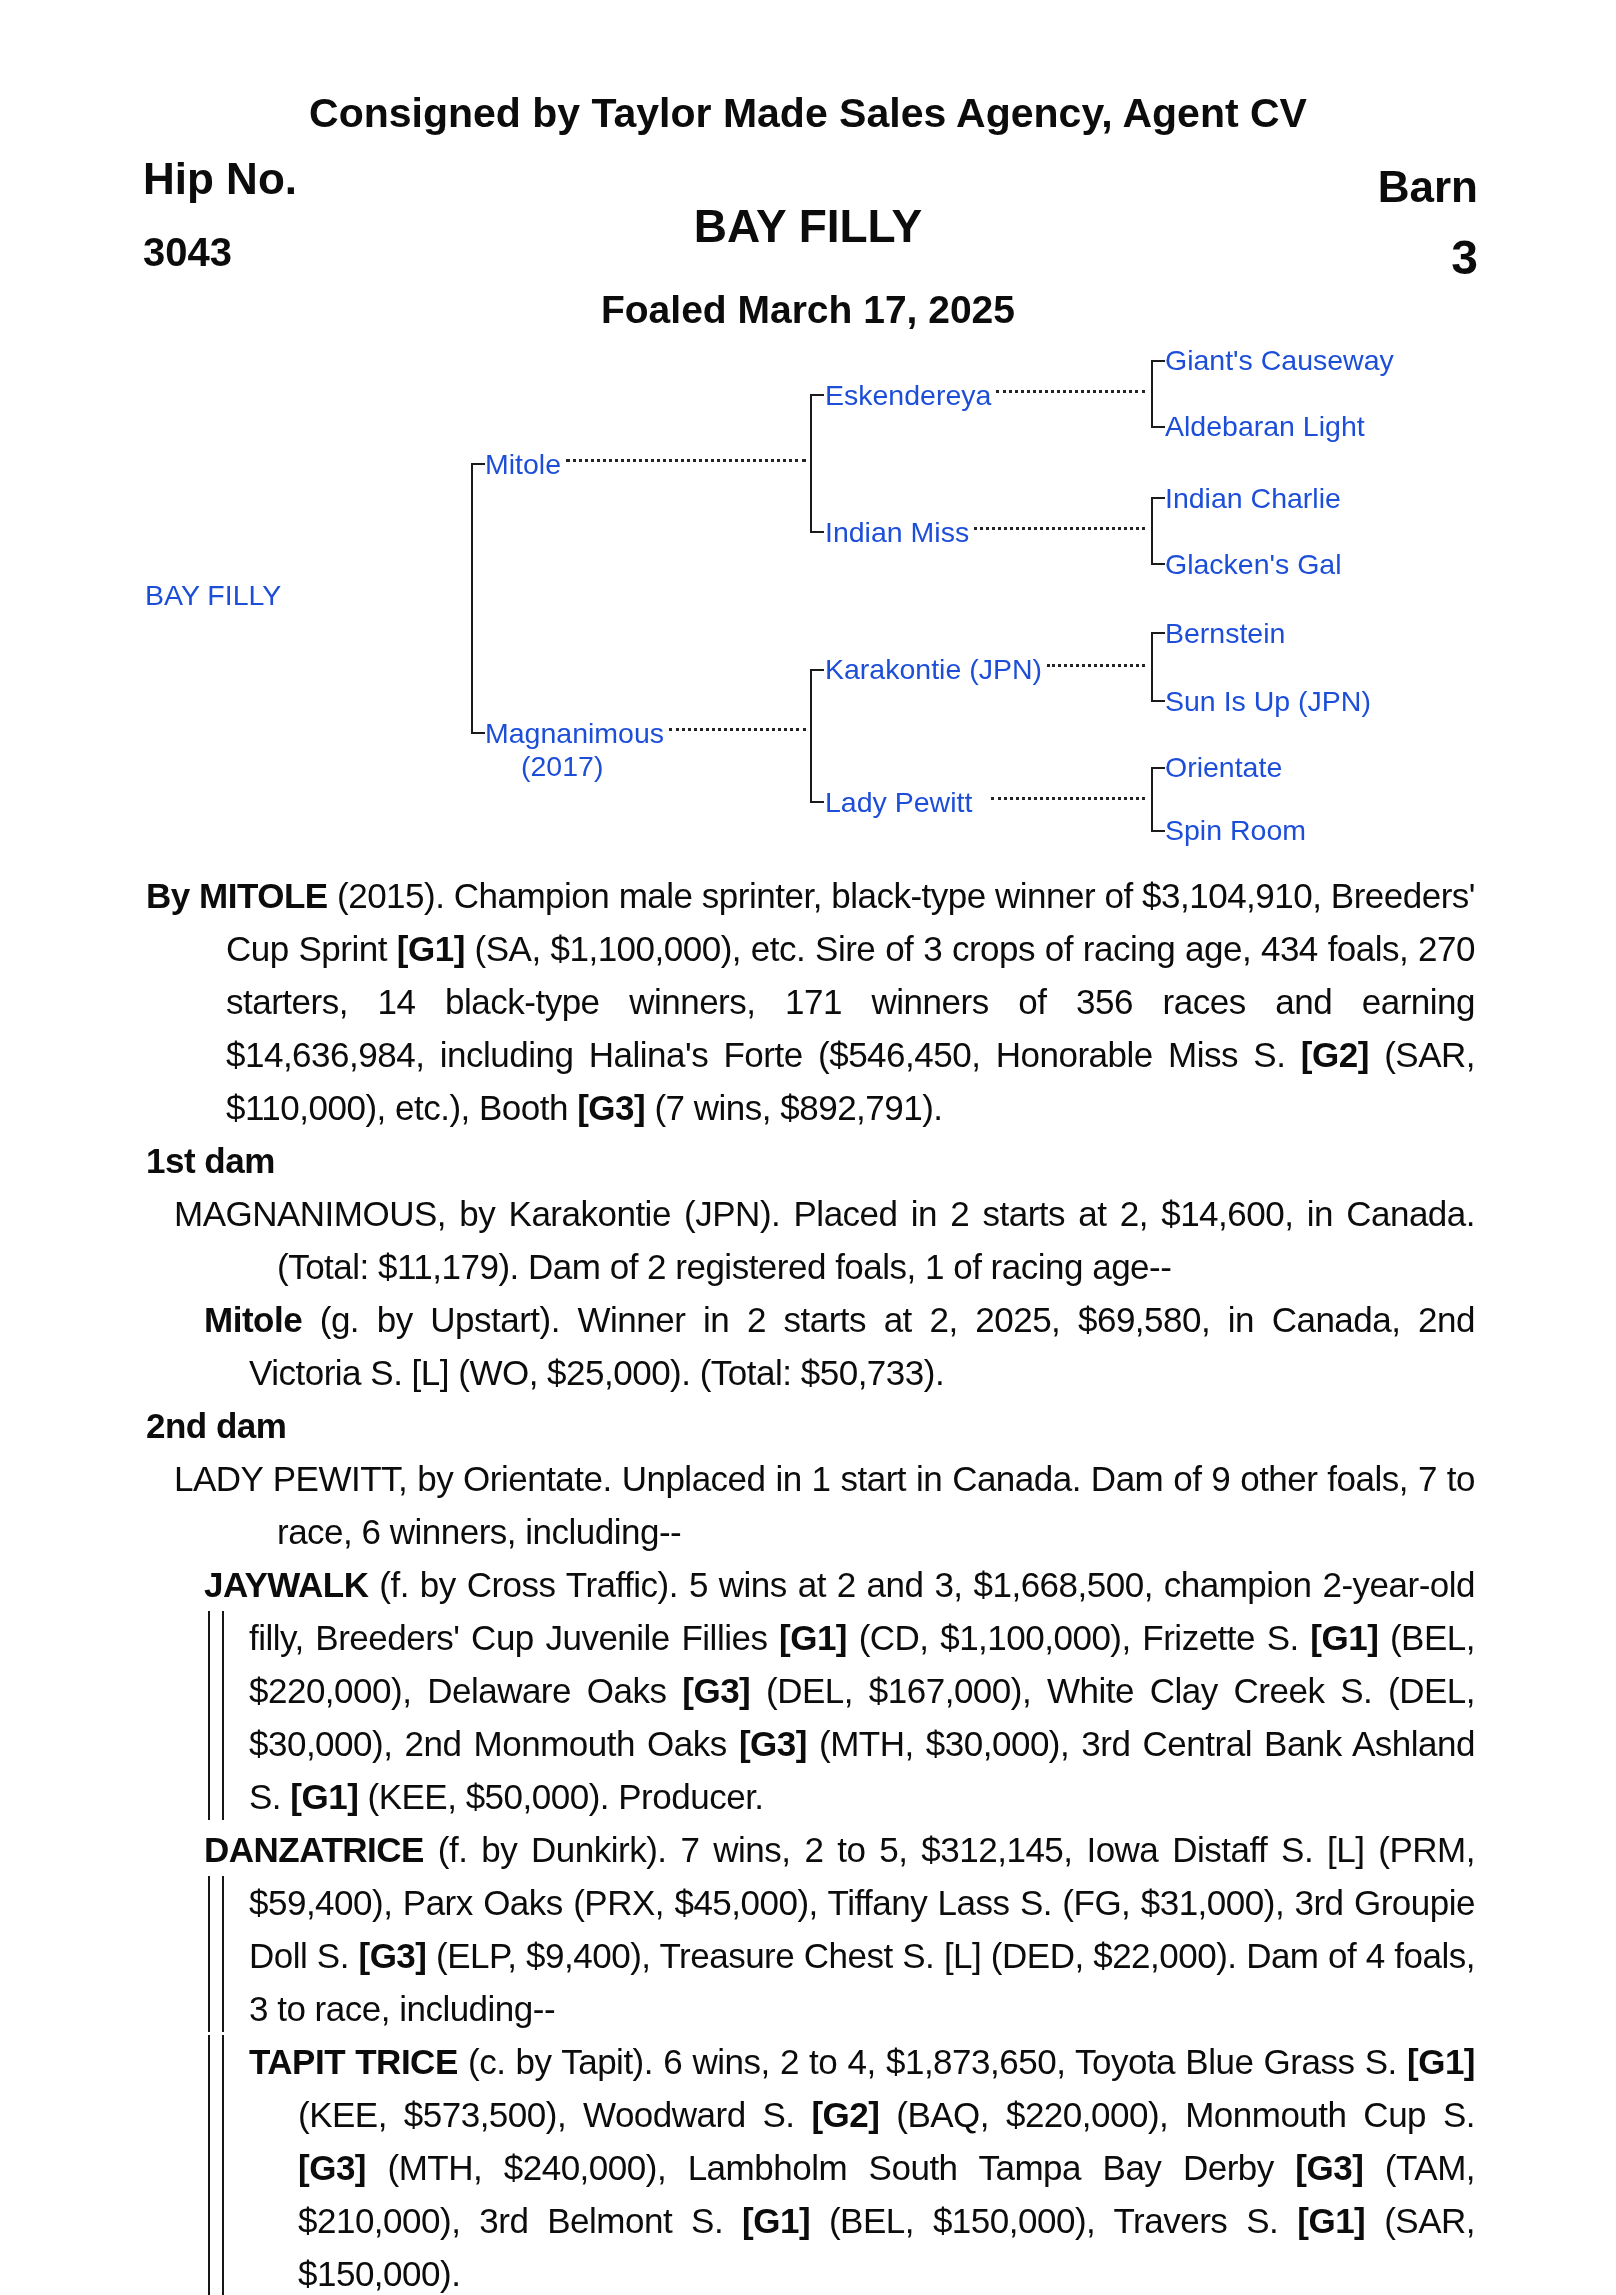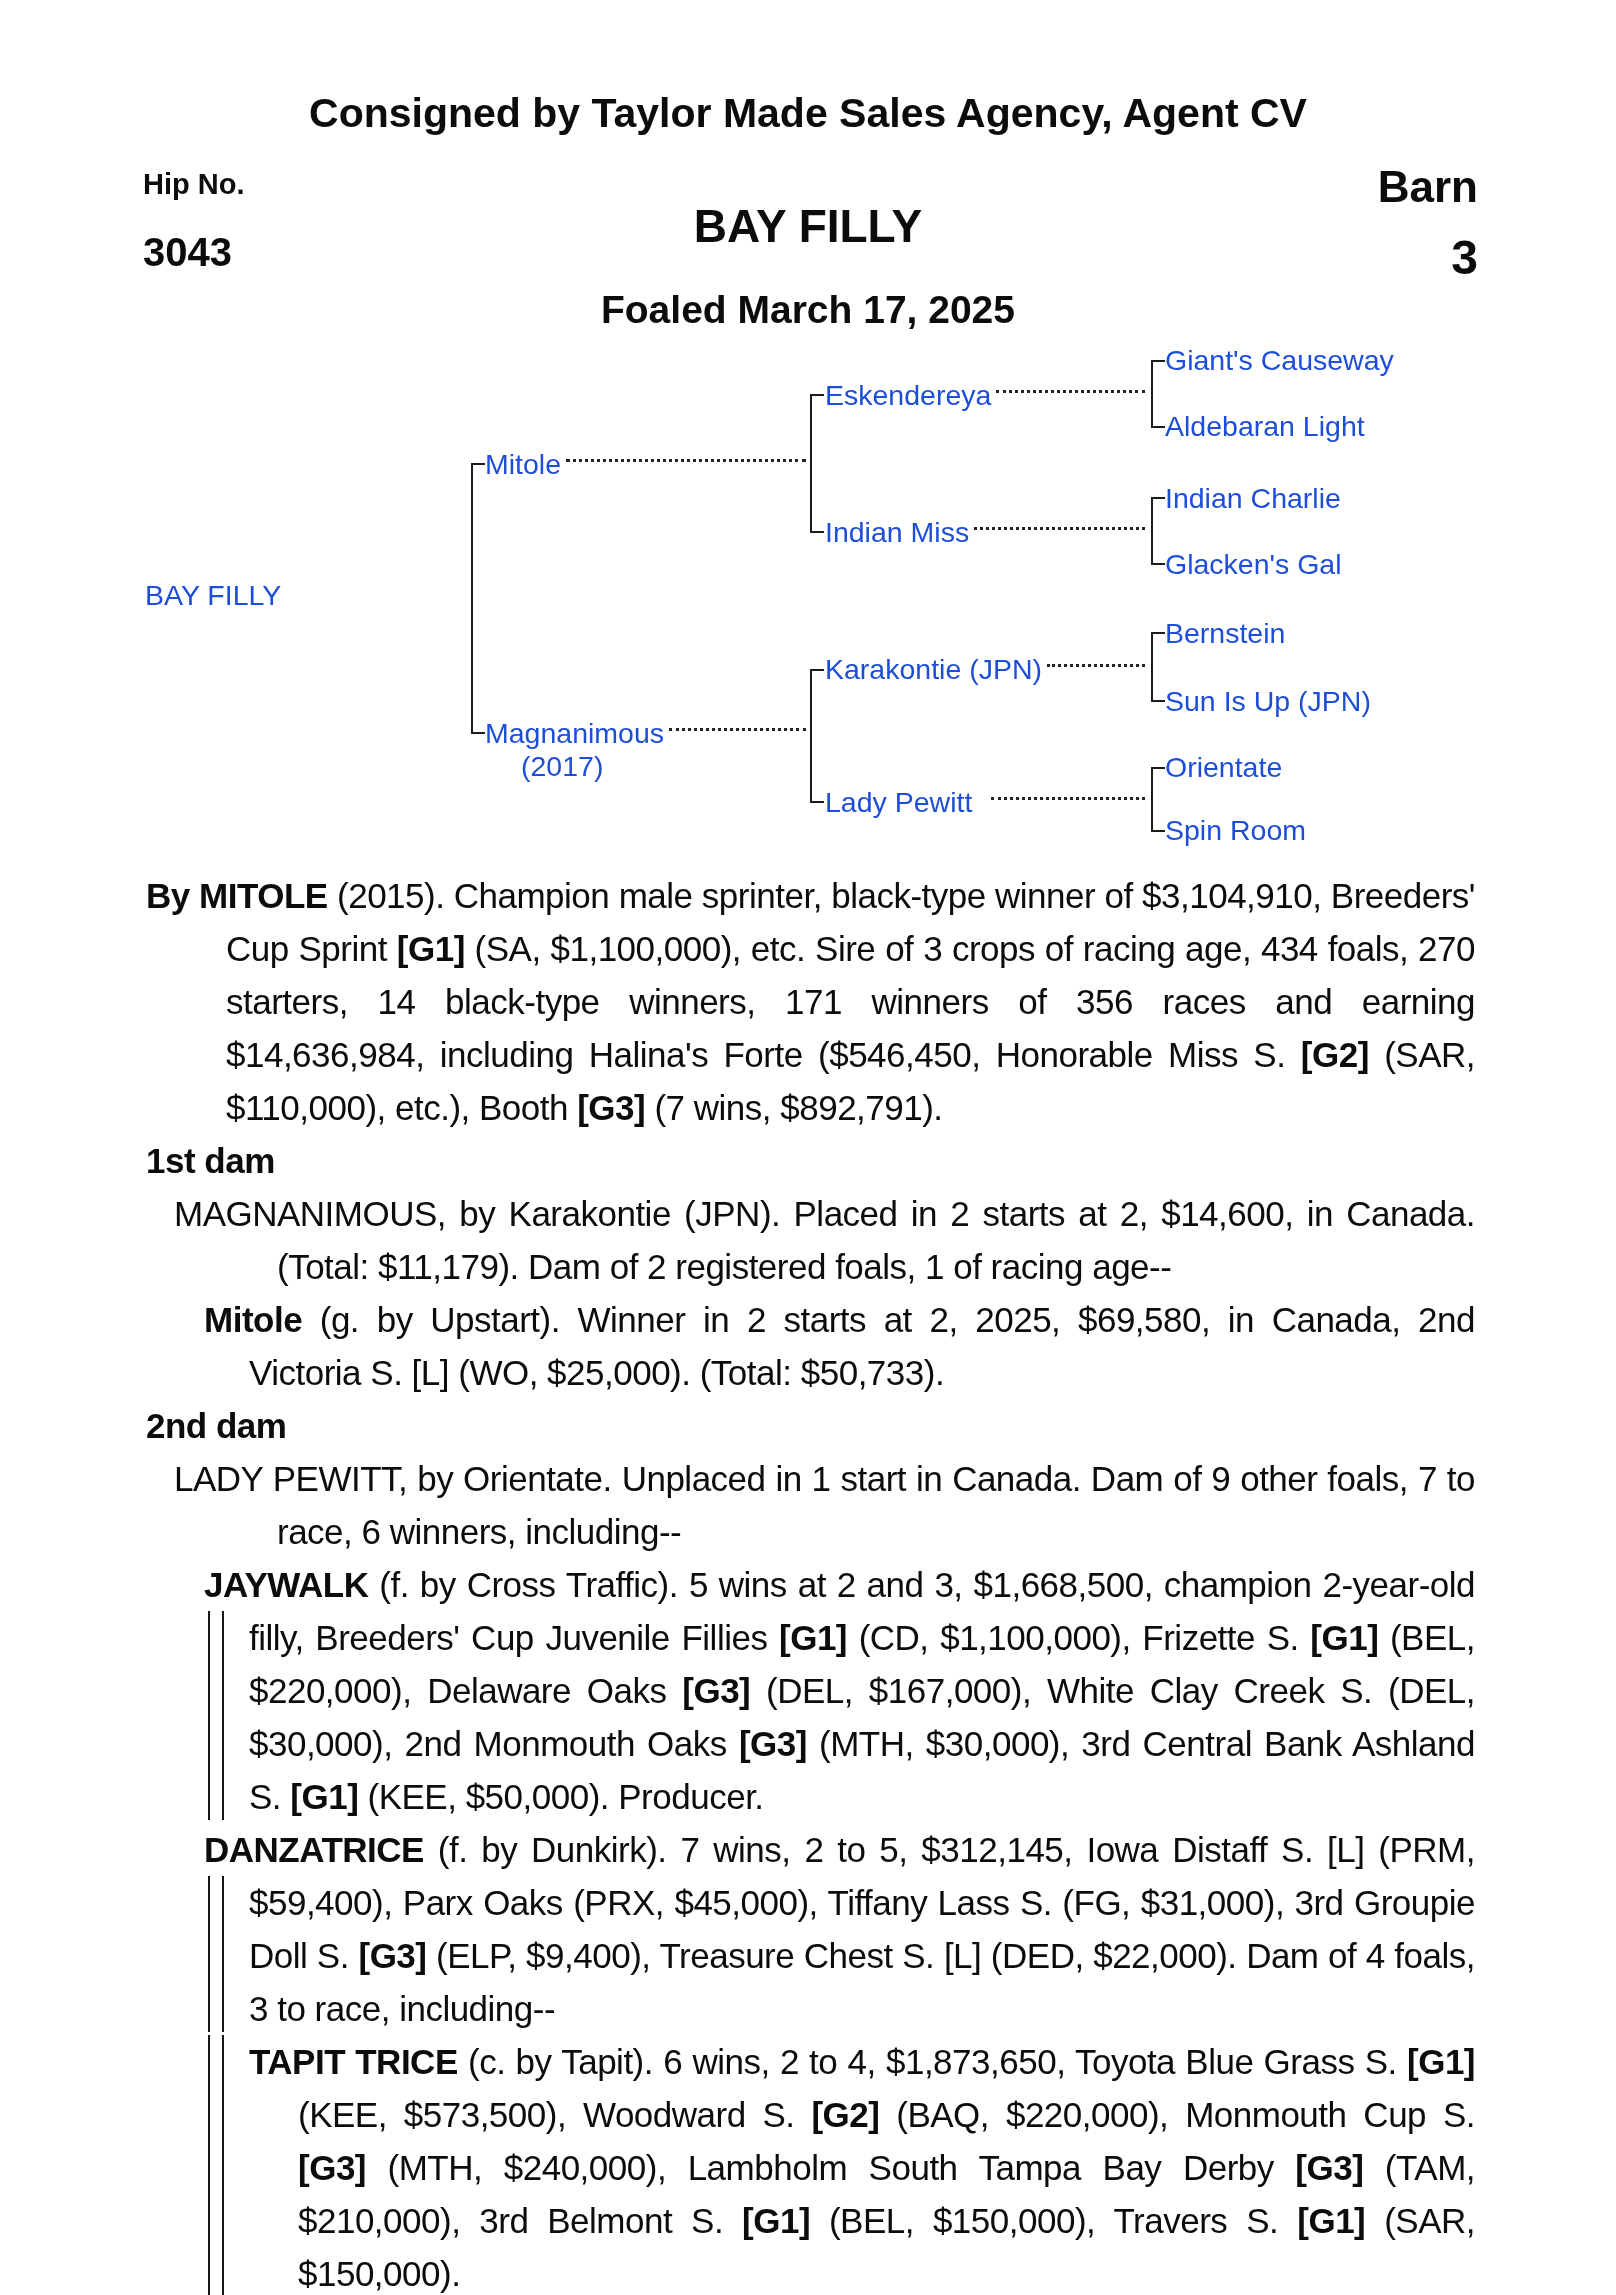--- a/index.html
+++ b/index.html
@@ -4,21 +4,21 @@
 <style>
   html,body{margin:0;padding:0;background:#9a9a9a;}
   .page{
     position:relative;width:1616px;height:3227px;background:#ffffff;
     font-family:"Liberation Sans","DejaVu Sans",sans-serif;color:#0c0c0c;
     overflow:hidden;
   }
   
   .hdr{position:absolute;font-weight:bold;white-space:nowrap;}
   .consignor{left:0;width:1616px;text-align:center;top:90px;font-size:41px;}
-  .hip-label{left:143px;top:168px;font-size:29px;}
+  .hip-label{left:143px;top:154px;font-size:44px;}
   .barn-label{right:138px;top:162px;font-size:44px;text-align:right;}
   .title{left:0;width:1616px;text-align:center;top:199px;font-size:46px;}
   .hip-number{left:143px;top:230px;font-size:40px;}
   .barn-number{right:138px;top:230px;font-size:48px;text-align:right;}
   .foaled{left:0;width:1616px;text-align:center;top:288px;font-size:39px;}
   
   .tnode{position:absolute;font-size:28.5px;line-height:33px;white-space:nowrap;color:#1d4ed8;}
   .leaderline{display:flex;align-items:center;}
   .leaderline .leader{flex:1;border-bottom:3.2px dotted #242424;margin:0 1.8px 7.3px 4.6px;min-width:18.4px;}
   .yr{padding-left:36px;}

